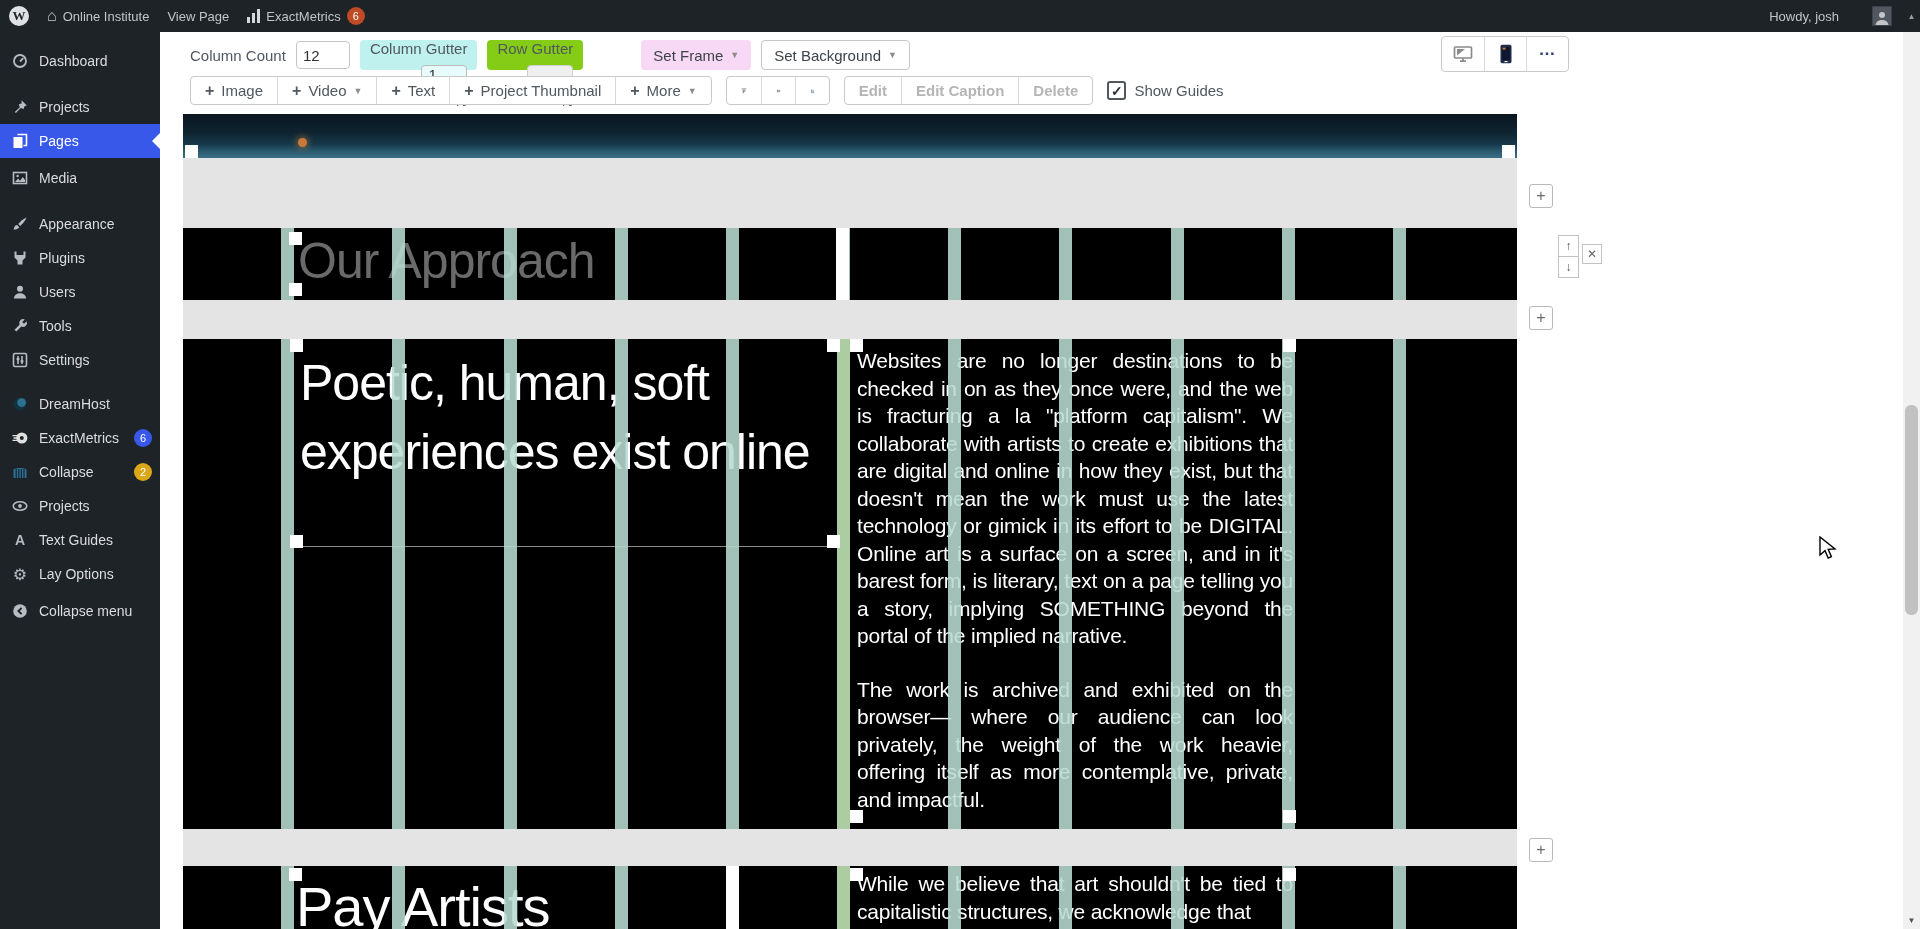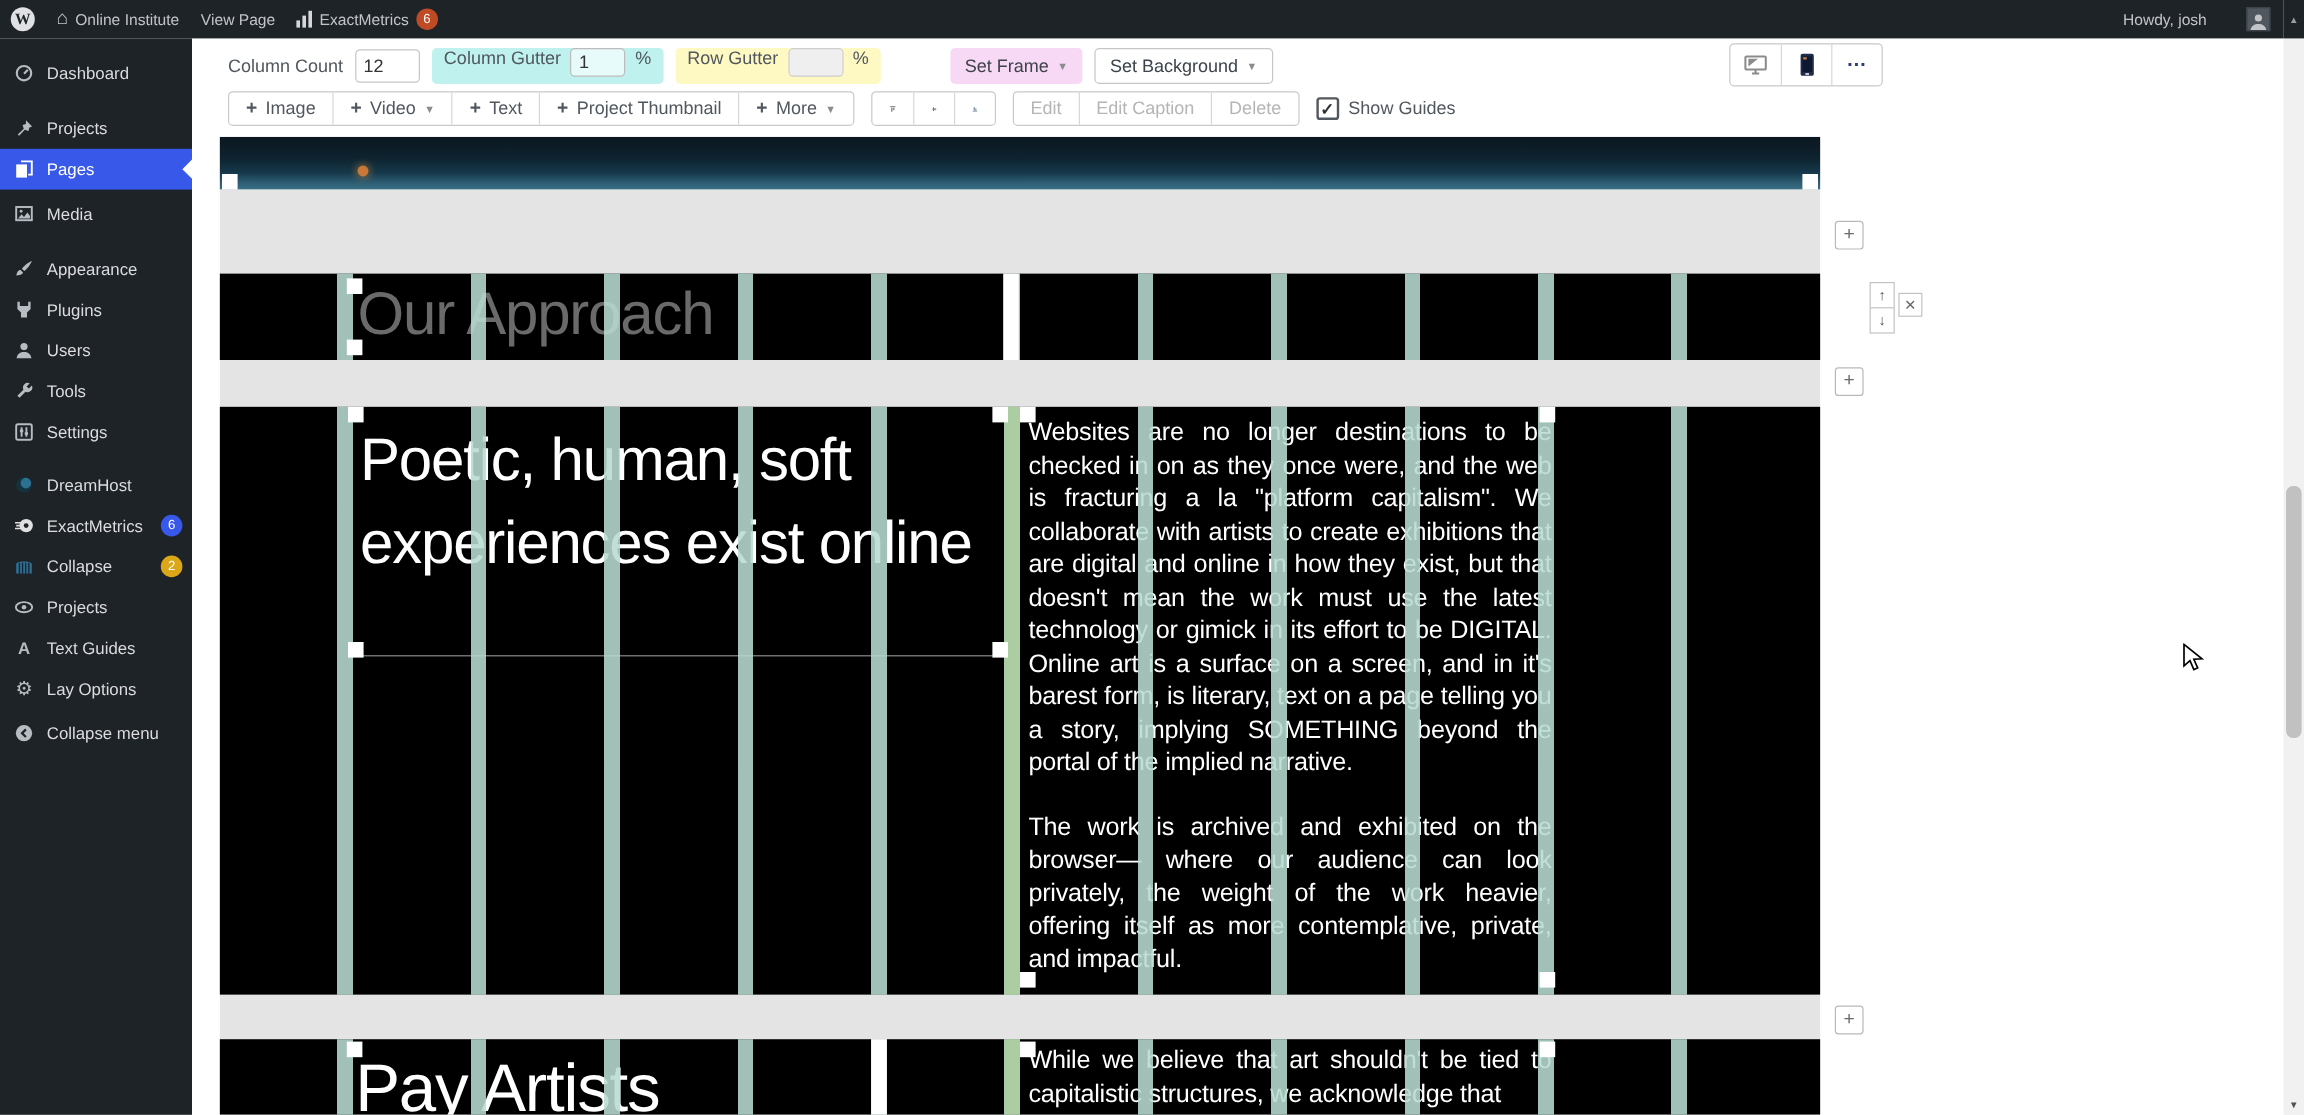--- a/index.html
+++ b/index.html
@@ -43,39 +43,39 @@
   .badge-amber { background:#dba617; }
   .gt12 { margin-top:12px; } .gt10 { margin-top:10px; } .gt3 { margin-top:3px; }
 
   
   #content { position:absolute; left:160px; top:32px; width:1760px; height:897px; background:#fff; }
   #toolbar-row1 { position:absolute; left:30px; top:8px; height:30px;
     display:flex; align-items:center; gap:10px; font-size:15px; color:#50575e; }
   .tb-input { height:28px; border:1px solid #c6c6c6; border-radius:4px; background:#fff;
     font-size:15px; color:#333; padding:0 6px; font-family:"Liberation Sans",sans-serif; }
   #column-count-input { width:54px; }
-  .tb-group { display:flex; align-items:flex-start; gap:8px; height:30px; border-radius:4px; padding:0 10px; }
+  .tb-group { display:flex; align-items:flex-end; gap:8px; height:30px; border-radius:4px; padding:0 10px;flex-direction:column; }
   #column-gutter-group { background:#bff2ee; }
   #column-gutter-input { width:46px; height:24px; background:#e7fbfa; border-color:#bcbcbc; }
-  #row-gutter-group { background:#fef9c3; }
+  #row-gutter-group { background:#84cc16; }
   #row-gutter-input { width:46px; height:24px; background:#efefef; border-color:#cfcfcf; }
   .tb-btn { display:flex; align-items:center; gap:7px; height:30px; border-radius:4px;
     padding:0 12px; font-size:15px; color:#3c434a; cursor:pointer; background:#fff; }
   #set-frame-btn { background:#f8d9f5;margin-left:48px; }
   #set-background-btn { border:1px solid #c6c6c6; }
   .caret { font-size:9px; color:#8c8c8c; }
 
   #toolbar-row2 { position:absolute; left:30px; top:44px; height:29px; display:flex; gap:14px; }
   .btn-group { display:flex; border:1px solid #c9c9c9; border-radius:4px; background:#fff; }
   .btn-group .gbtn { display:flex; align-items:center; gap:7px; padding:0 14px;
     font-size:15px; color:#50575e; cursor:pointer; border-left:1px solid #d8d8d8; }
   .btn-group .gbtn:first-child { border-left:none; }
   .plus-glyph { font-weight:bold; font-size:16px; color:#50575e; }
   .icon-btn { width:34px; display:flex; align-items:center; justify-content:center; }
-  .gbtn.disabled { color:#b5b5b5; cursor:default; }
+  .gbtn.disabled { color:#b5b5b5; cursor:default;font-weight:bold; }
   #show-guides-wrap { display:flex; align-items:center; gap:8px; font-size:15px; color:#50575e; }
   #show-guides-checkbox { width:19px; height:19px; border:2px solid #50575e; border-radius:3px;
     background:#fff; display:flex; align-items:center; justify-content:center;
     font-size:14px; font-weight:bold; color:#2c3338; cursor:pointer; }
 
   #device-group { position:absolute; left:1281px; top:4px; height:36px; display:flex;
     border:1px solid #c9c9c9; border-radius:4px; background:#fff; }
   #device-group .dcell { width:42px; display:flex; align-items:center; justify-content:center;
     border-left:1px solid #d8d8d8; cursor:pointer; }
   #device-group .dcell:first-child { border-left:none; }

